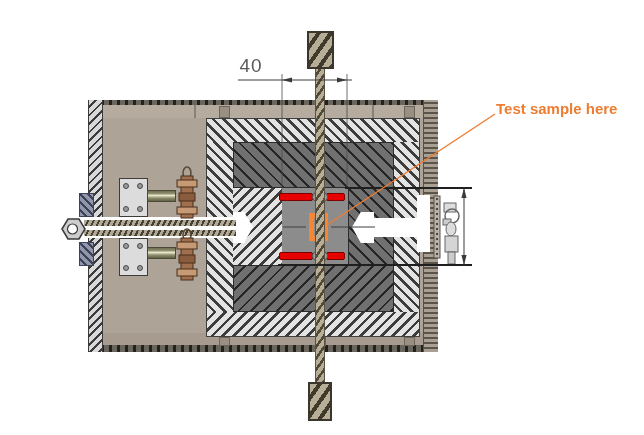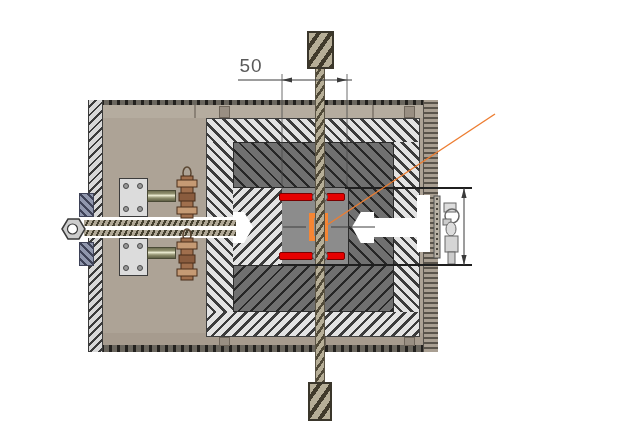--- a/index.html
+++ b/index.html
@@ -167,15 +167,16 @@
     </g>
 
     <g>
       <line x1="283" y1="227" x2="306" y2="227" class="cl"></line>
       <line x1="331" y1="227" x2="375" y2="227" class="cl"></line>
     </g>
 
     <line x1="495" y1="114" x2="327" y2="225" class="leader"></line>
   </svg>
 
-  <div class="label-dim">50</div>
+  <div class="label-dim">40</div>
+  <div class="label-annotation">Test sample here</div>
 
 </div>
 
 </body></html>

